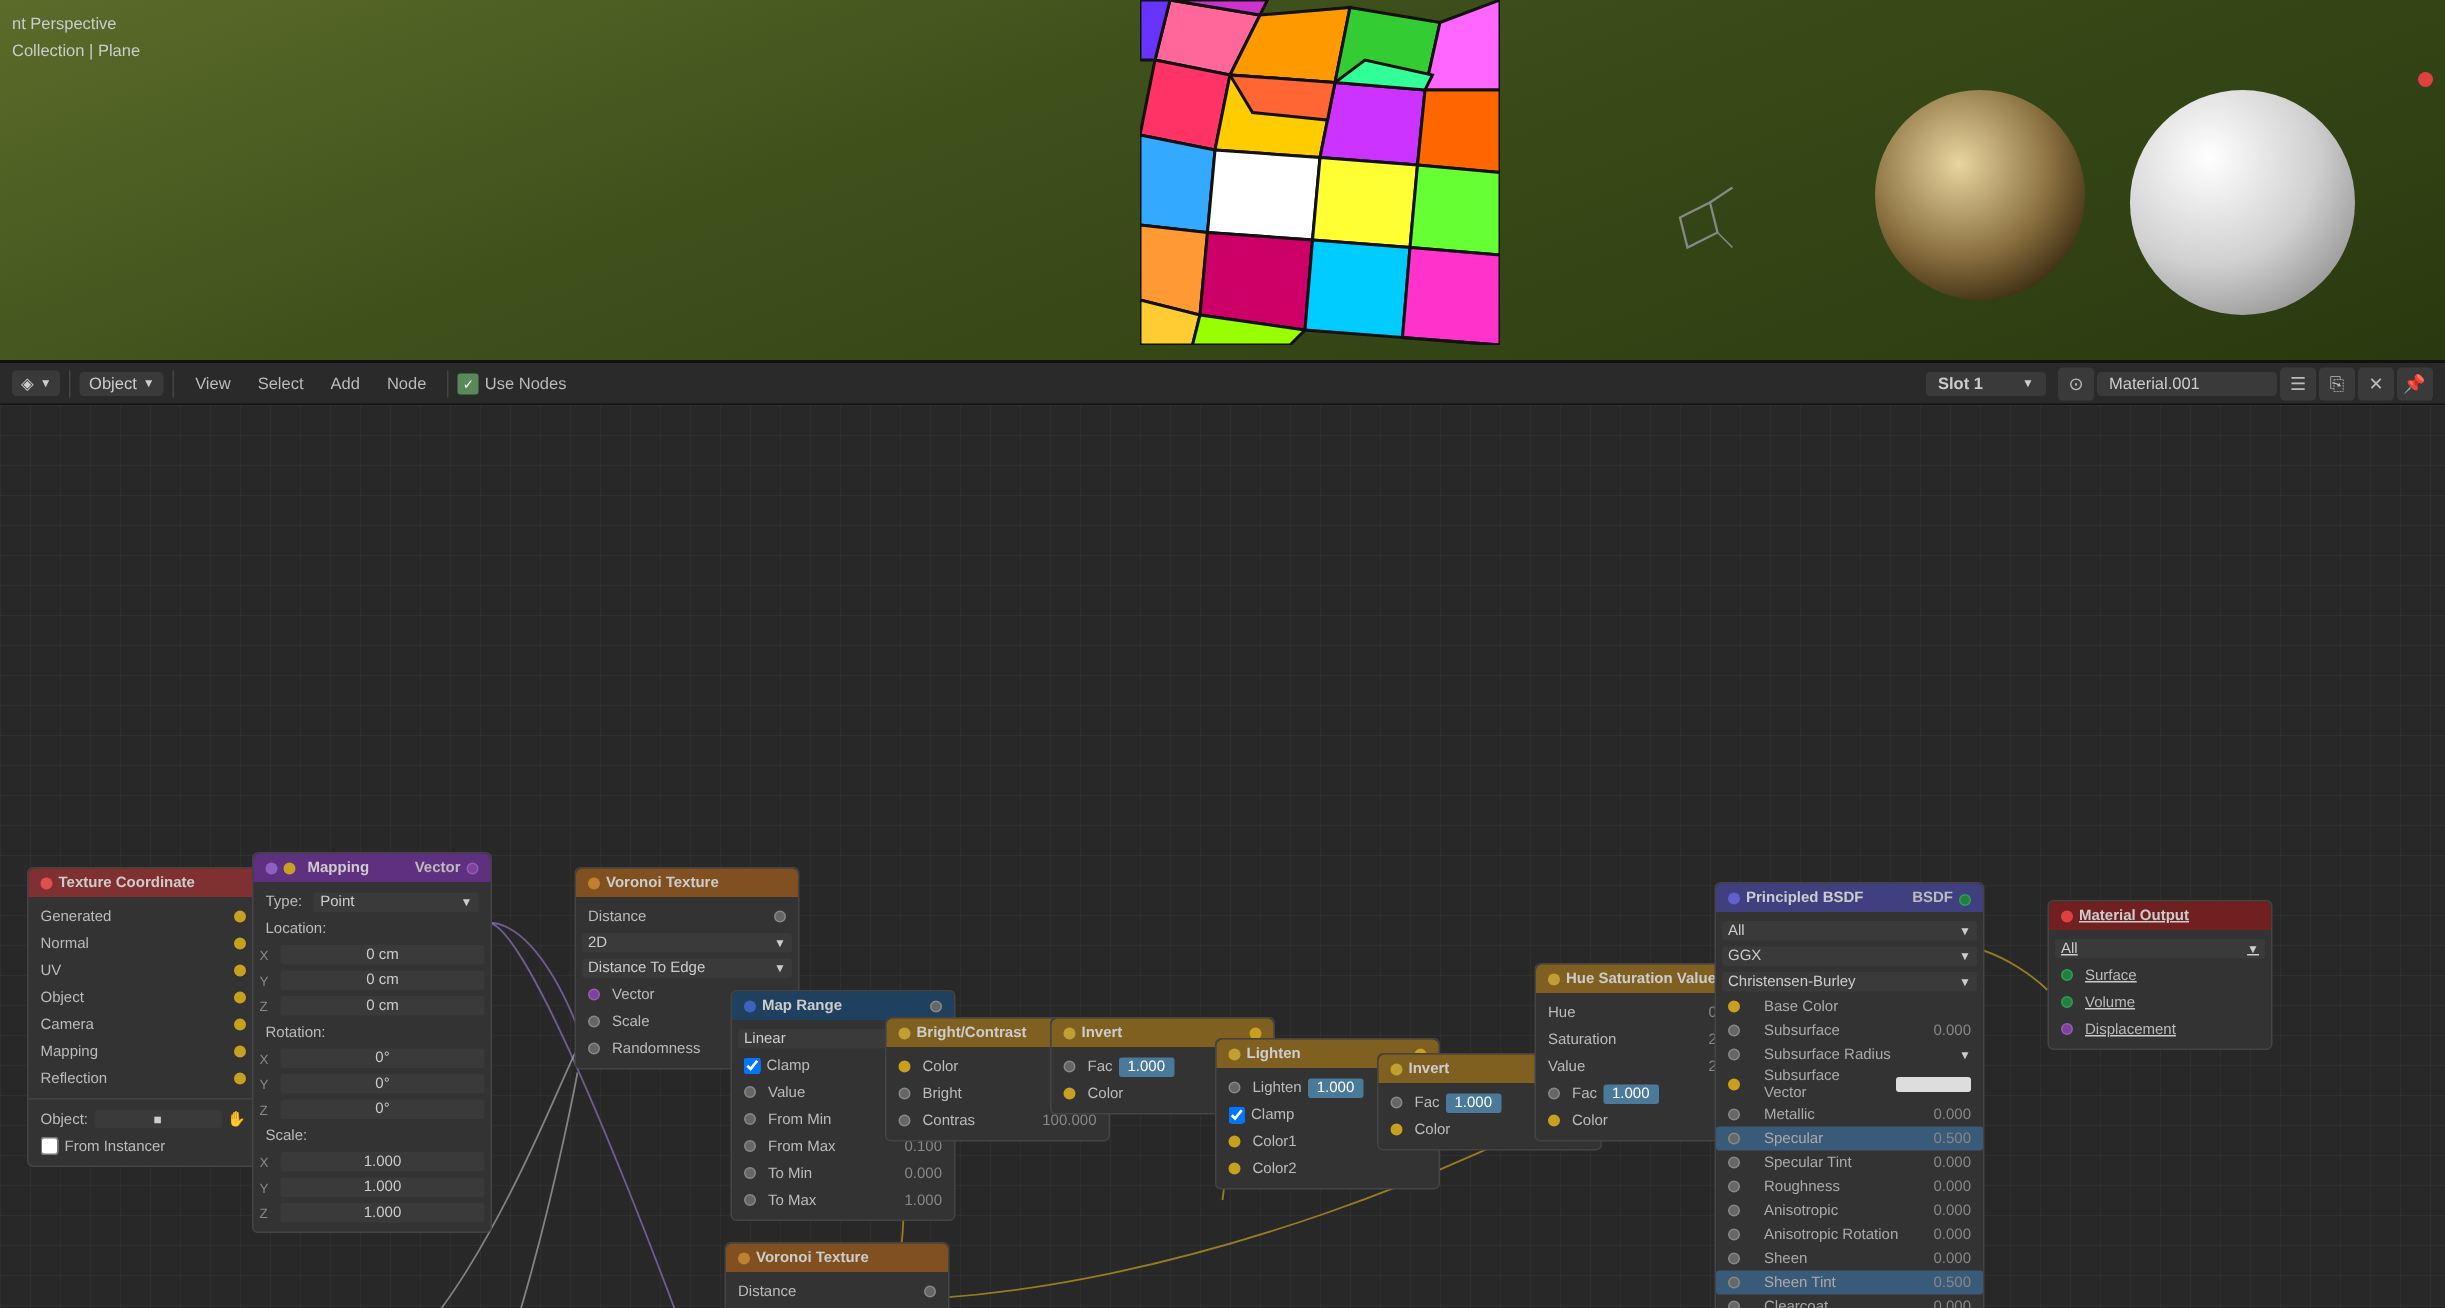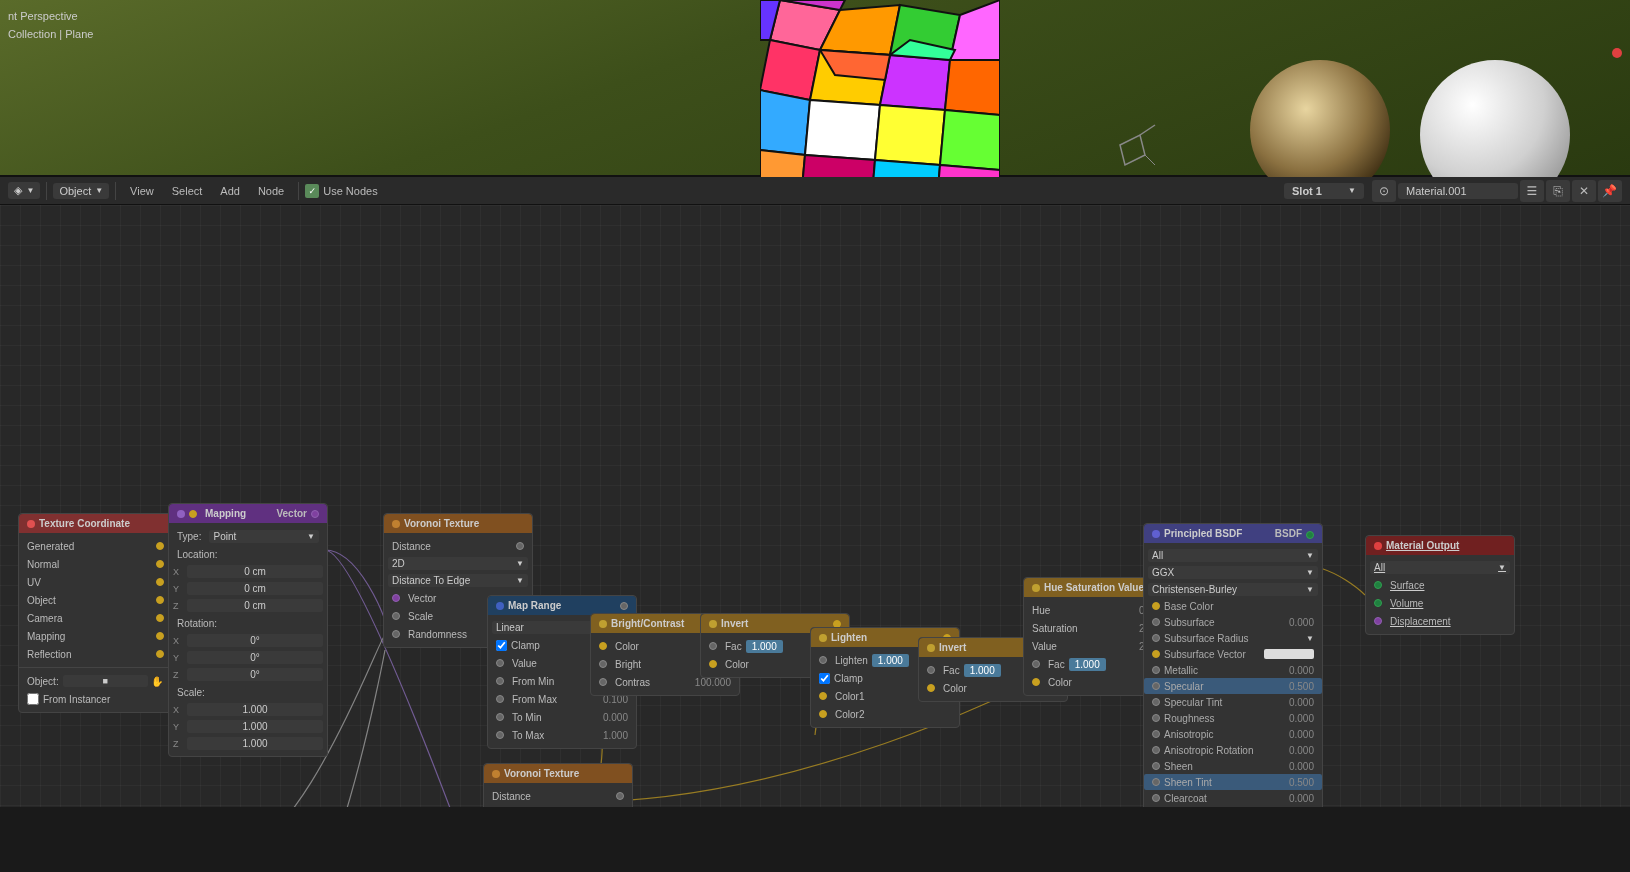--- a/index.html
+++ b/index.html
@@ -9,21 +9,21 @@
       overflow: hidden;
       background: #1a1a1a;
       font-family: 'Arial', sans-serif;
       font-size: 11px;
       color: #ccc;
     }
 
     
     #top-area {
       width: 100%;
-      height: 177px;
+      height: 242px;
       background: linear-gradient(160deg, #5a6b2a 0%, #3d4f1a 40%, #2a3a10 100%);
       position: relative;
       border-bottom: 2px solid #111;
     }
 
     #viewport-label {
       position: absolute;
       top: 8px;
       left: 8px;
       color: #ccc;
@@ -294,21 +294,21 @@
 
     
     .node-wide {
       min-width: 180px;
     }
 
     .prop-row {
       display: flex;
       align-items: center;
       padding: 1px 8px;
-      gap: 0;
+      gap: 12px;
       min-height: 16px;
     }
     .prop-name { color: #aaa; font-size: 10px; flex: 1; }
     .prop-value { color: #888; font-size: 10px; min-width: 35px; text-align: right; }
     .prop-color-swatch {
       width: 50px;
       height: 10px;
       border-radius: 2px;
     }
     .prop-highlight { background: #3a5a7a; border-radius: 2px; }

